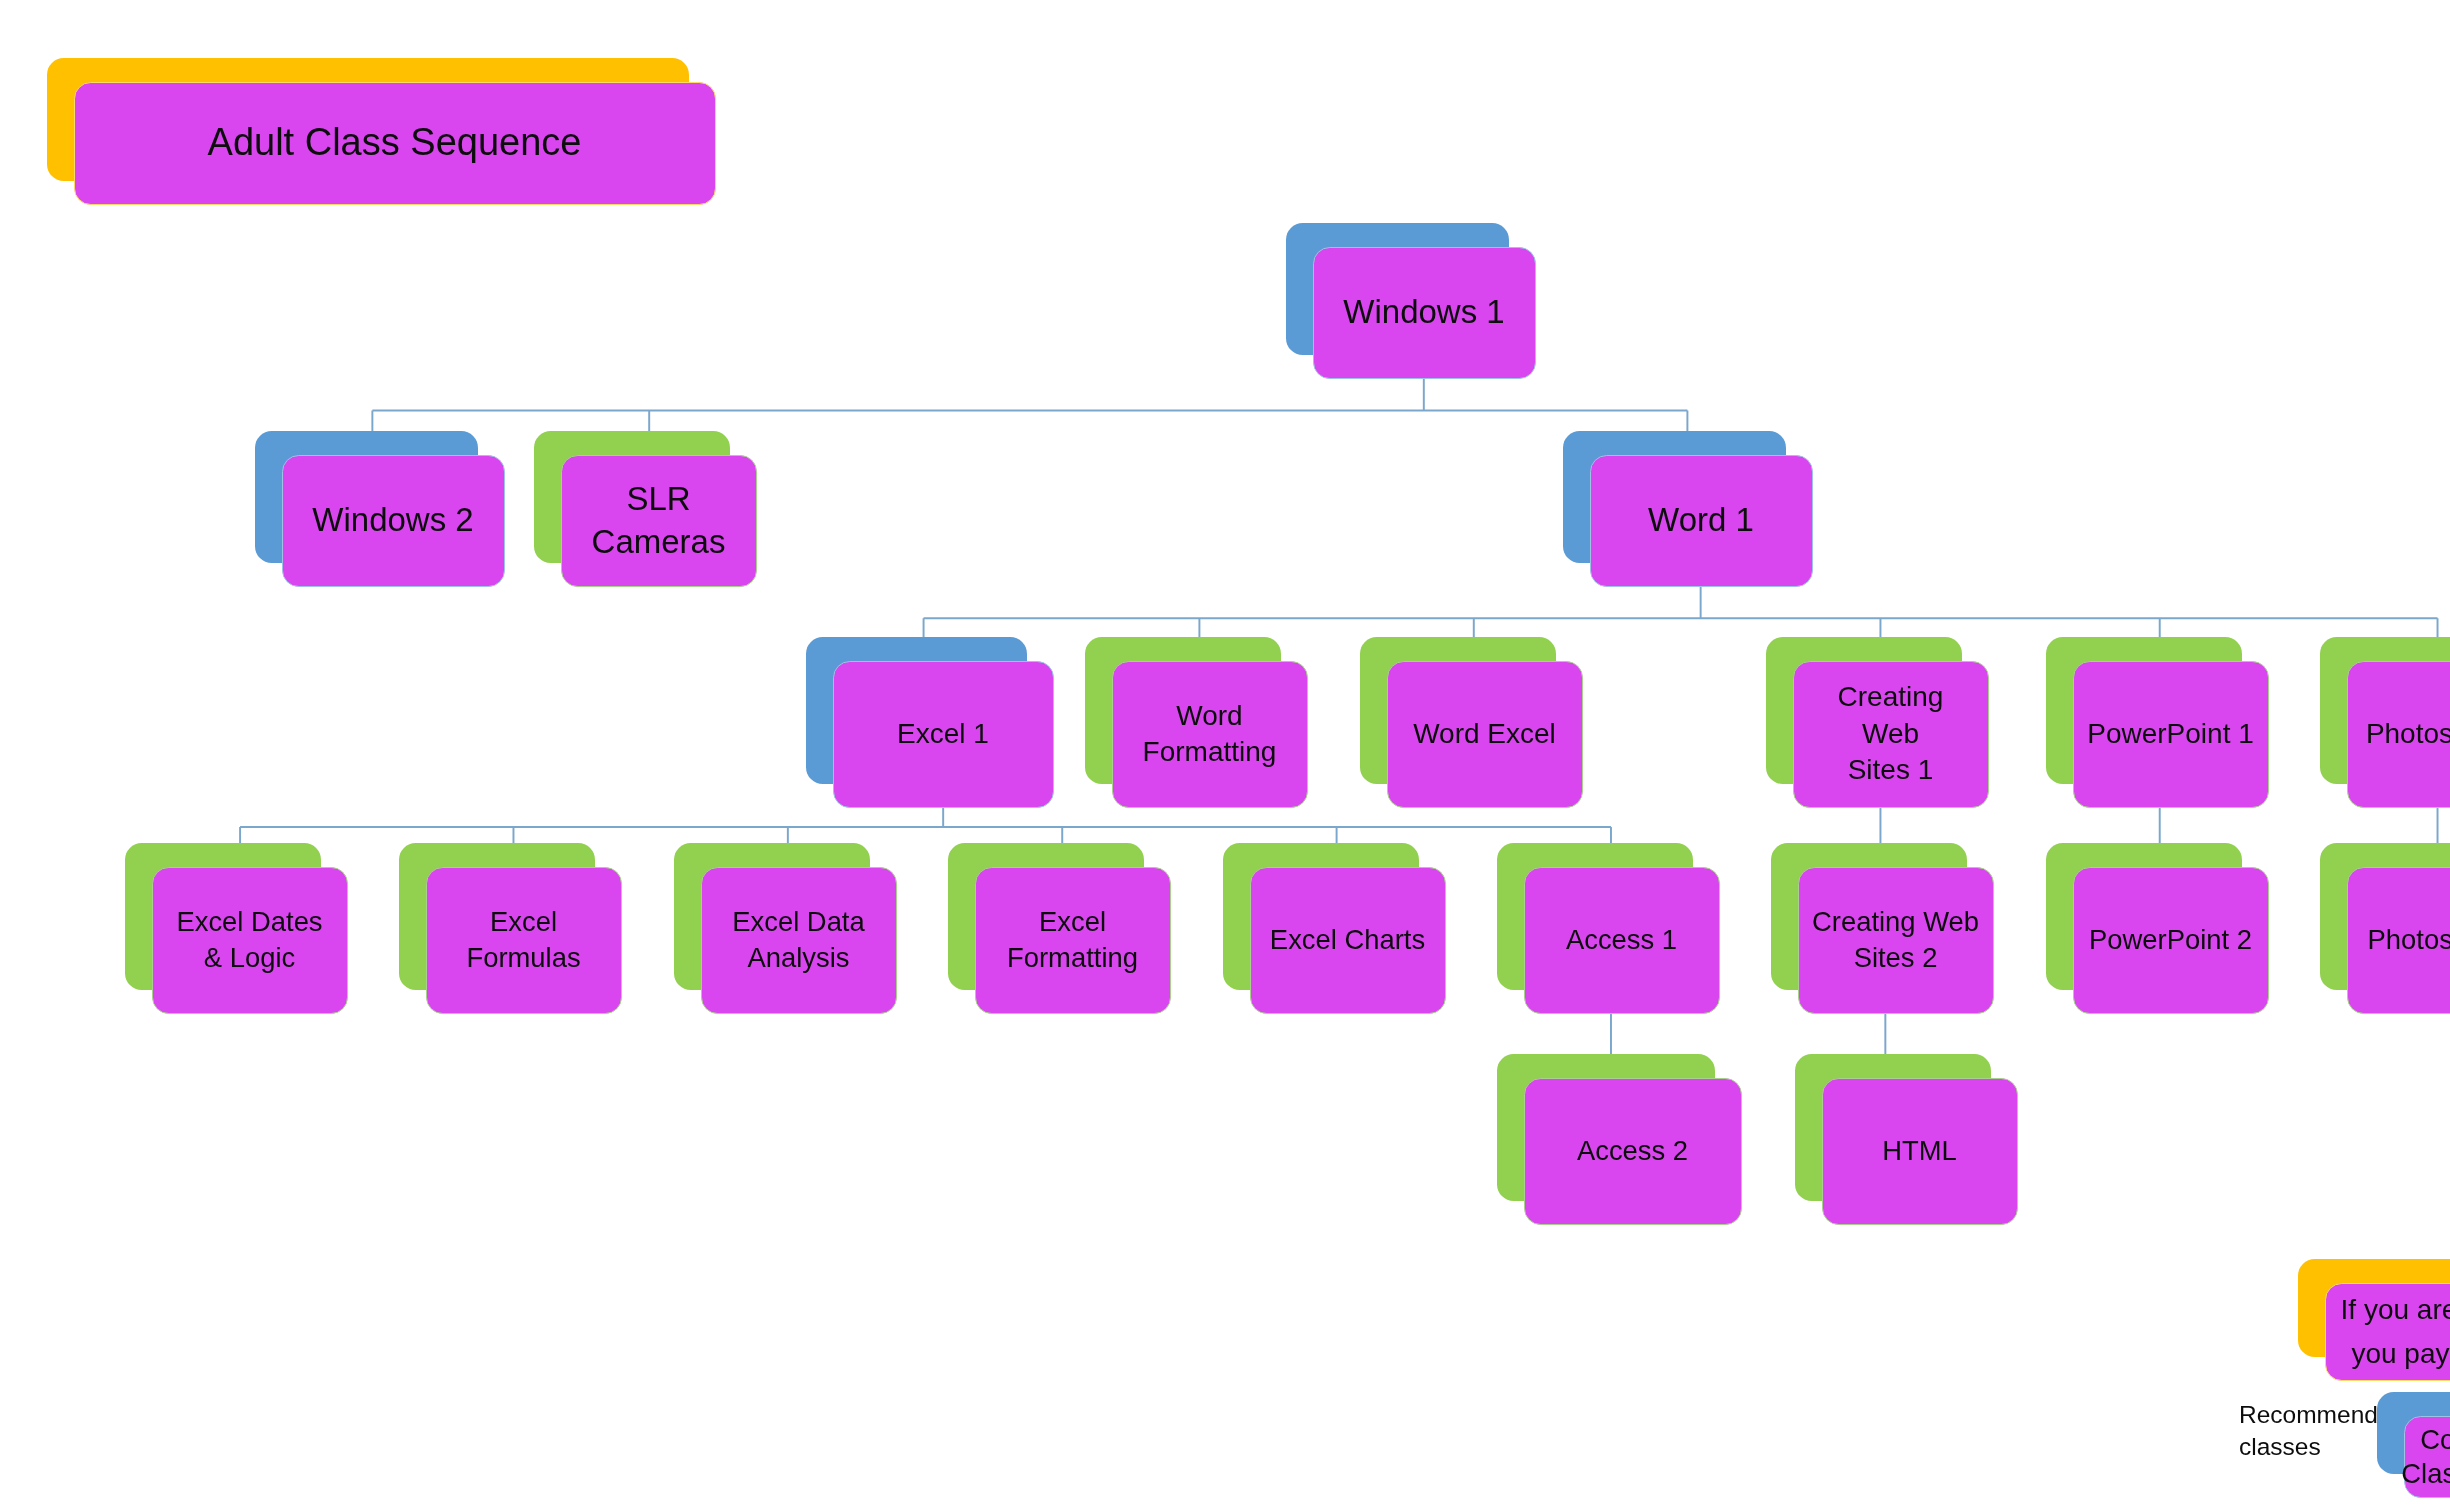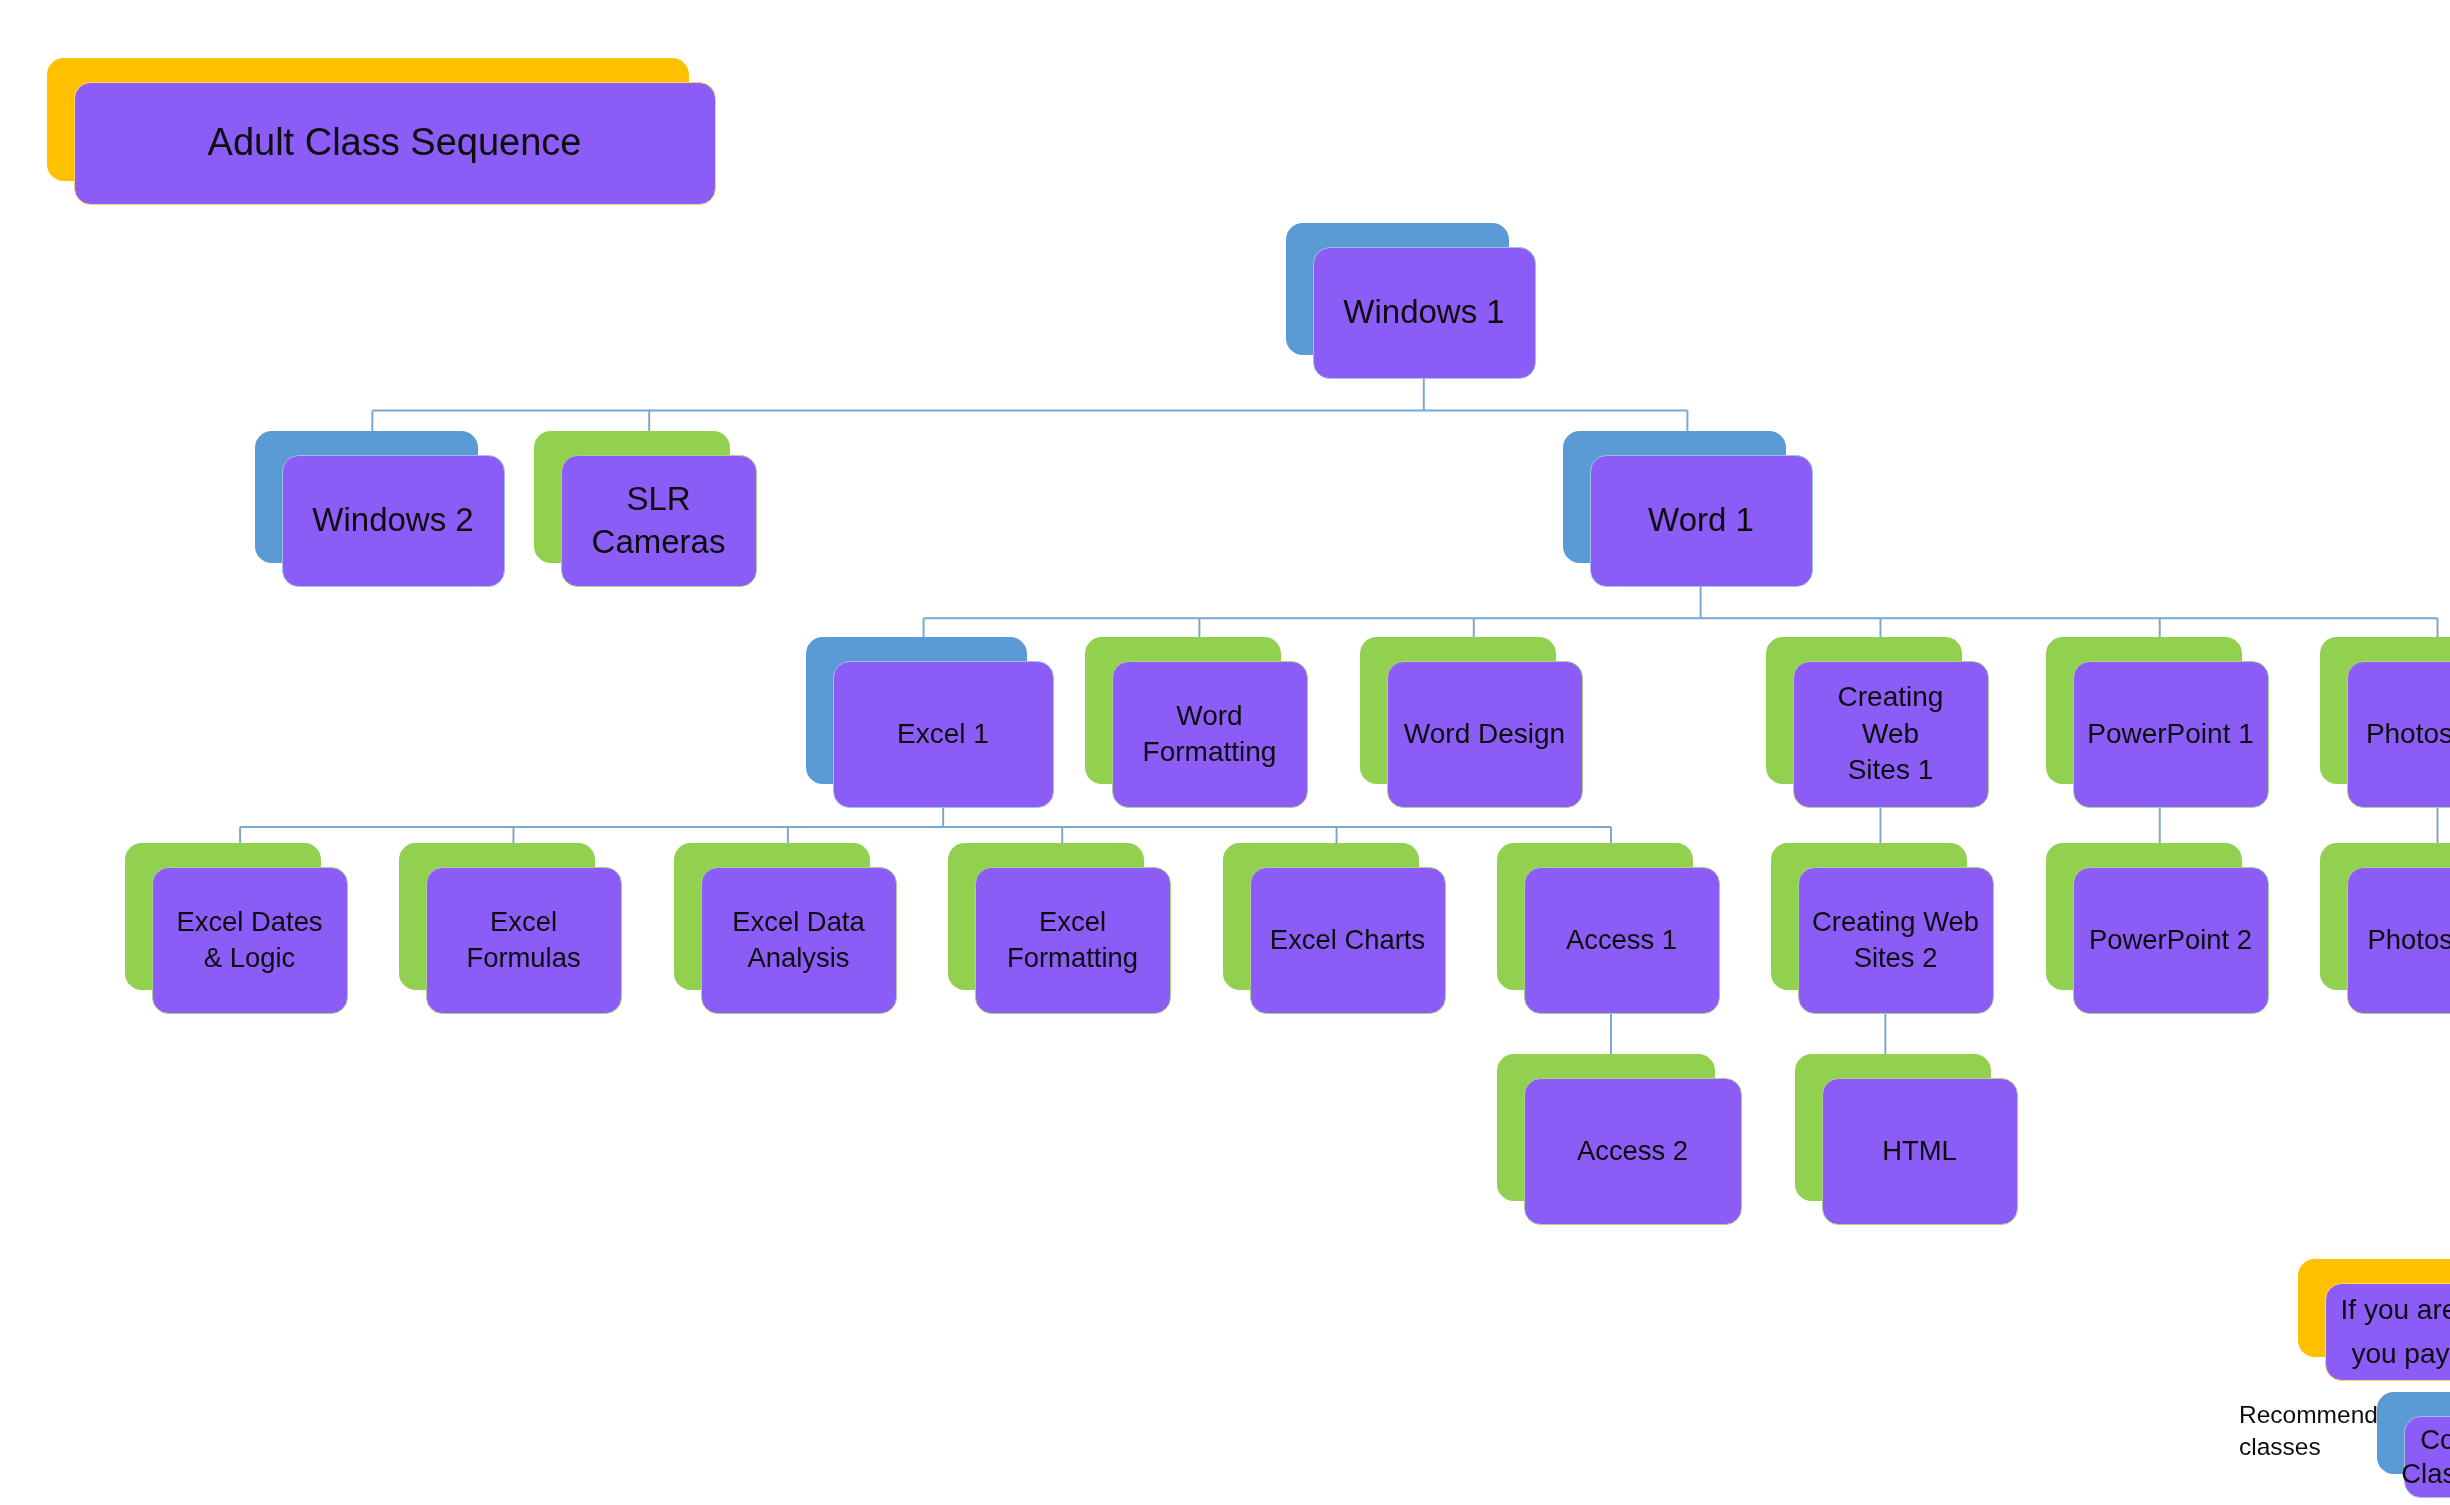--- a/index.html
+++ b/index.html
@@ -14,21 +14,21 @@
   #links{position:absolute;left:0;top:0;width:2634px;height:1505px;pointer-events:none;}
 
   
   .node{position:absolute;}
   .node .shadow{
     position:absolute;left:0;top:0;width:100%;height:100%;
     border-radius:16.7px;
   }
   .node .face{
     position:absolute;left:26.5px;top:23.5px;width:100%;height:100%;
-    background:#8b5cf6;border-radius:16.7px;
+    background:#d946ef;border-radius:16.7px;
     display:flex;align-items:center;justify-content:center;
     box-sizing:border-box;
     text-align:center;
   }
   .node .label{
     display:block;color:#0d0d0d;line-height:1.30;
     padding:0 12.7px;white-space:pre-line;
     font-weight:400;
   }
 
@@ -143,21 +143,21 @@
       <div class="node green sz-tall" id="node-word-formatting" style="left: 1085px; top: 637px; width: 196px; height: 147px;">
         <div class="shadow"></div>
         <div class="face">
           <span class="label">Word
 Formatting</span>
         </div>
       </div>
       <div class="node green sz-tall" id="node-word-design" style="left: 1360px; top: 637px; width: 196px; height: 147px;">
         <div class="shadow"></div>
         <div class="face">
-          <span class="label">Word Design</span>
+          <span class="label">Word Excel</span>
         </div>
       </div>
       <div class="node green sz-tall" id="node-creating-web-sites-1" style="left: 1766px; top: 637px; width: 196px; height: 147px;">
         <div class="shadow"></div>
         <div class="face">
           <span class="label">Creating Web
 Sites 1</span>
         </div>
       </div>
       <div class="node green sz-tall" id="node-powerpoint-1" style="left: 2046px; top: 637px; width: 196px; height: 147px;">

